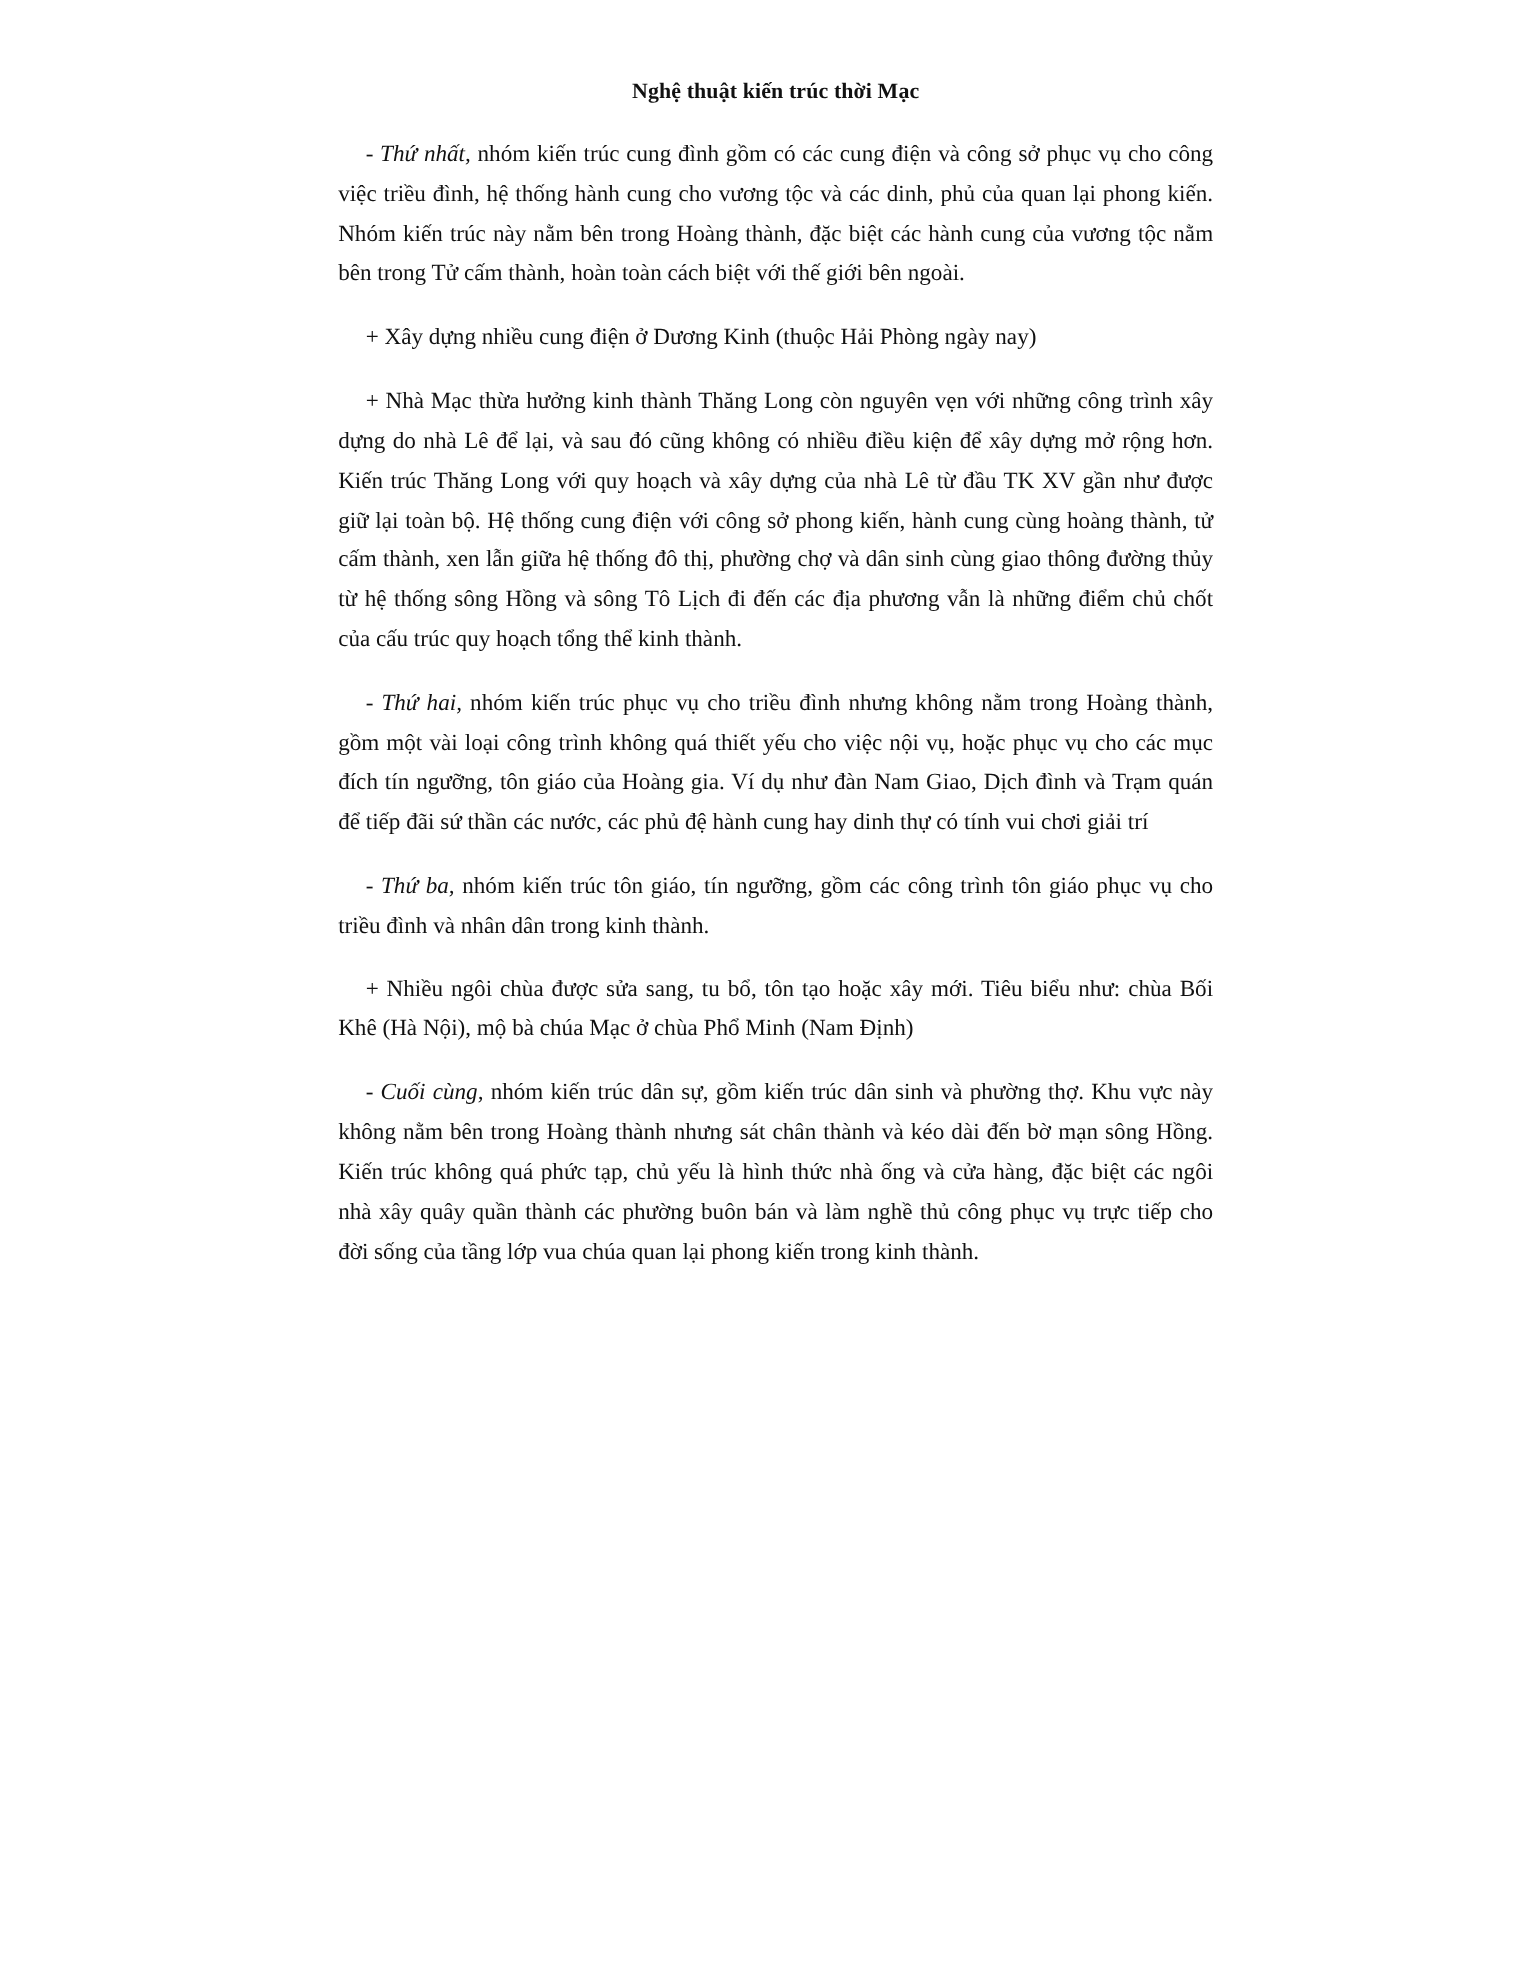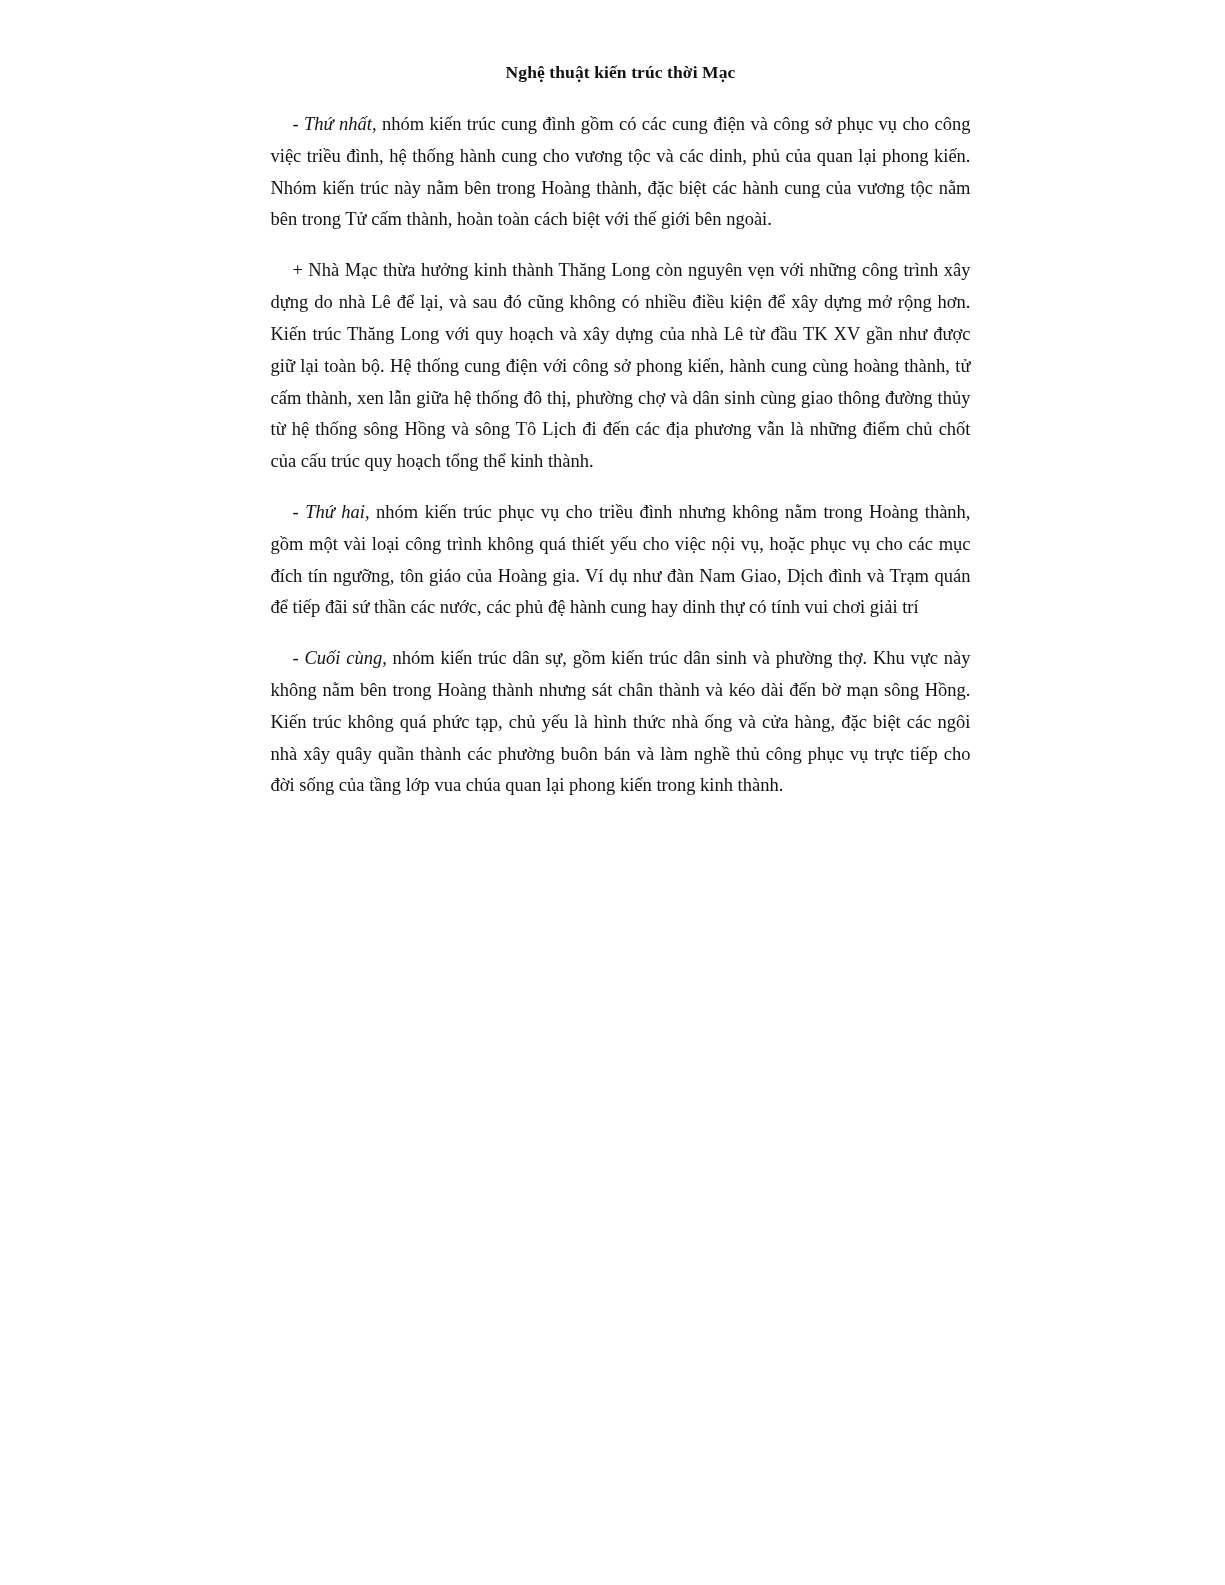--- a/index.html
+++ b/index.html
@@ -59,30 +59,39 @@
 <div class="page">
 
   <div class="doc-title">Nghệ thuật kiến trúc thời Mạc</div>
 
   <div class="content">
 
     <p class="para indent">
       <span class="it">- Thứ nhất,</span><span> nhóm kiến trúc cung đình gồm có các cung điện và công sở phục vụ cho công việc triều đình, hệ thống hành cung cho vương tộc và các dinh, phủ của quan lại phong kiến. Nhóm kiến trúc này nằm bên trong Hoàng thành, đặc biệt các hành cung của vương tộc nằm bên trong Tử cấm thành, hoàn toàn cách biệt với thế giới bên ngoài.</span>
     </p>
 
+    <p class="para indent">
+      <span>+ Xây dựng nhiều cung điện ở Dương Kinh (thuộc Hải Phòng ngày nay)</span>
+    </p>
 
     <p class="para indent">
       <span>+ Nhà Mạc thừa hưởng kinh thành Thăng Long còn nguyên vẹn với những công trình xây dựng do nhà Lê để lại, và sau đó cũng không có nhiều điều kiện để xây dựng mở rộng hơn. Kiến trúc Thăng Long với quy hoạch và xây dựng của nhà Lê từ đầu TK XV gần như được giữ lại toàn bộ. Hệ thống cung điện với công sở phong kiến, hành cung cùng hoàng thành, tử cấm thành, xen lẫn giữa hệ thống đô thị, phường chợ và dân sinh cùng giao thông đường thủy từ hệ thống sông Hồng và sông Tô Lịch đi đến các địa phương vẫn là những điểm chủ chốt của cấu trúc quy hoạch tổng thể kinh thành.</span>
     </p>
 
     <p class="para indent">
       <span class="it bd">- Thứ hai,</span><span> nhóm kiến trúc phục vụ cho triều đình nhưng không nằm trong Hoàng thành, gồm một vài loại công trình không quá thiết yếu cho việc nội vụ, hoặc phục vụ cho các mục đích tín ngưỡng, tôn giáo của Hoàng gia. Ví dụ như đàn Nam Giao, Dịch đình và Trạm quán để tiếp đãi sứ thần các nước, các phủ đệ hành cung hay dinh thự có tính vui chơi giải trí</span>
     </p>
 
+    <p class="para indent">
+      <span class="it bd">- Thứ ba,</span><span> nhóm kiến trúc tôn giáo, tín ngưỡng, gồm các công trình tôn giáo phục vụ cho triều đình và nhân dân trong kinh thành.</span>
+    </p>
 
+    <p class="para indent">
+      <span>+ Nhiều ngôi chùa được sửa sang, tu bổ, tôn tạo hoặc xây mới. Tiêu biểu như: chùa Bối Khê (Hà Nội), mộ bà chúa Mạc ở chùa Phổ Minh (Nam Định)</span>
+    </p>
 
 
 
     <p class="para indent">
       <span class="it">- Cuối cùng,</span><span> nhóm kiến trúc dân sự, gồm kiến trúc dân sinh và phường thợ. Khu vực này không nằm bên trong Hoàng thành nhưng sát chân thành và kéo dài đến bờ mạn sông Hồng. Kiến trúc không quá phức tạp, chủ yếu là hình thức nhà ống và cửa hàng, đặc biệt các ngôi nhà xây quây quần thành các phường buôn bán và làm nghề thủ công phục vụ trực tiếp cho đời sống của tầng lớp vua chúa quan lại phong kiến trong kinh thành.</span>
     </p>
 
   </div>
 </div>
 

